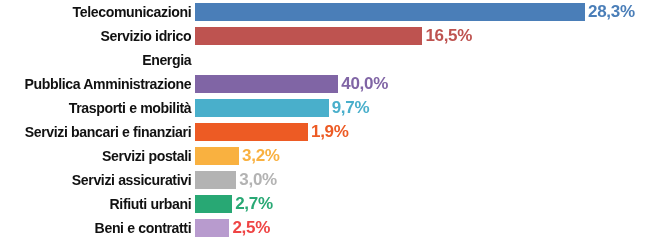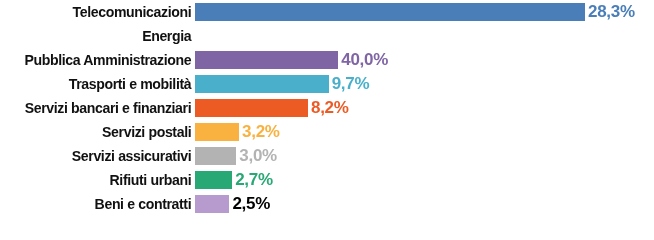--- a/index.html
+++ b/index.html
@@ -66,41 +66,48 @@
 
 <div id="chart">
     <div class="row">
       <div class="cat-label">Telecomunicazioni</div>
       <div class="bar-area">
         <div class="bar" style="width: 390px; background: rgb(74, 126, 184);"></div>
         <div class="val-label" style="color: rgb(74, 126, 184);">28,3%</div>
       </div>
     </div>
     <div class="row">
+      <div class="cat-label">Servizio idrico</div>
+      <div class="bar-area">
+        <div class="bar" style="width: 227.385px; background: rgb(190, 83, 80);"></div>
+        <div class="val-label" style="color: rgb(190, 83, 80);">16,5%</div>
+      </div>
+    </div>
+    <div class="row">
       <div class="cat-label">Energia</div>
     </div>
     <div class="row">
       <div class="cat-label">Pubblica Amministrazione</div>
       <div class="bar-area">
         <div class="bar" style="width: 143.322px; background: rgb(128, 101, 165);"></div>
         <div class="val-label" style="color: rgb(128, 101, 165);">40,0%</div>
       </div>
     </div>
     <div class="row">
       <div class="cat-label">Trasporti e mobilità</div>
       <div class="bar-area">
         <div class="bar" style="width: 133.675px; background: rgb(73, 175, 203);"></div>
         <div class="val-label" style="color: rgb(73, 175, 203);">9,7%</div>
       </div>
     </div>
     <div class="row">
       <div class="cat-label">Servizi bancari e finanziari</div>
       <div class="bar-area">
         <div class="bar" style="width: 113.004px; background: rgb(237, 91, 36);"></div>
-        <div class="val-label" style="color: rgb(237, 91, 36);">8,2%</div>
+        <div class="val-label" style="color: rgb(237, 91, 36);">1,9%</div>
       </div>
     </div>
     <div class="row">
       <div class="cat-label">Servizi postali</div>
       <div class="bar-area">
         <div class="bar" style="width: 44.0989px; background: rgb(249, 177, 64);"></div>
         <div class="val-label" style="color: rgb(249, 177, 64);">3,2%</div>
       </div>
     </div>
     <div class="row">
@@ -114,16 +121,16 @@
       <div class="cat-label">Rifiuti urbani</div>
       <div class="bar-area">
         <div class="bar" style="width: 37.2085px; background: rgb(40, 168, 116);"></div>
         <div class="val-label" style="color: rgb(40, 168, 116);">2,7%</div>
       </div>
     </div>
     <div class="row">
       <div class="cat-label">Beni e contratti</div>
       <div class="bar-area">
         <div class="bar" style="width: 34.4523px; background: rgb(184, 155, 206);"></div>
-        <div class="val-label" style="color: #000000;">2,5%</div>
+        <div class="val-label" style="color: #ef4444;">2,5%</div>
       </div>
     </div>
   </div>
 
 </body></html>

